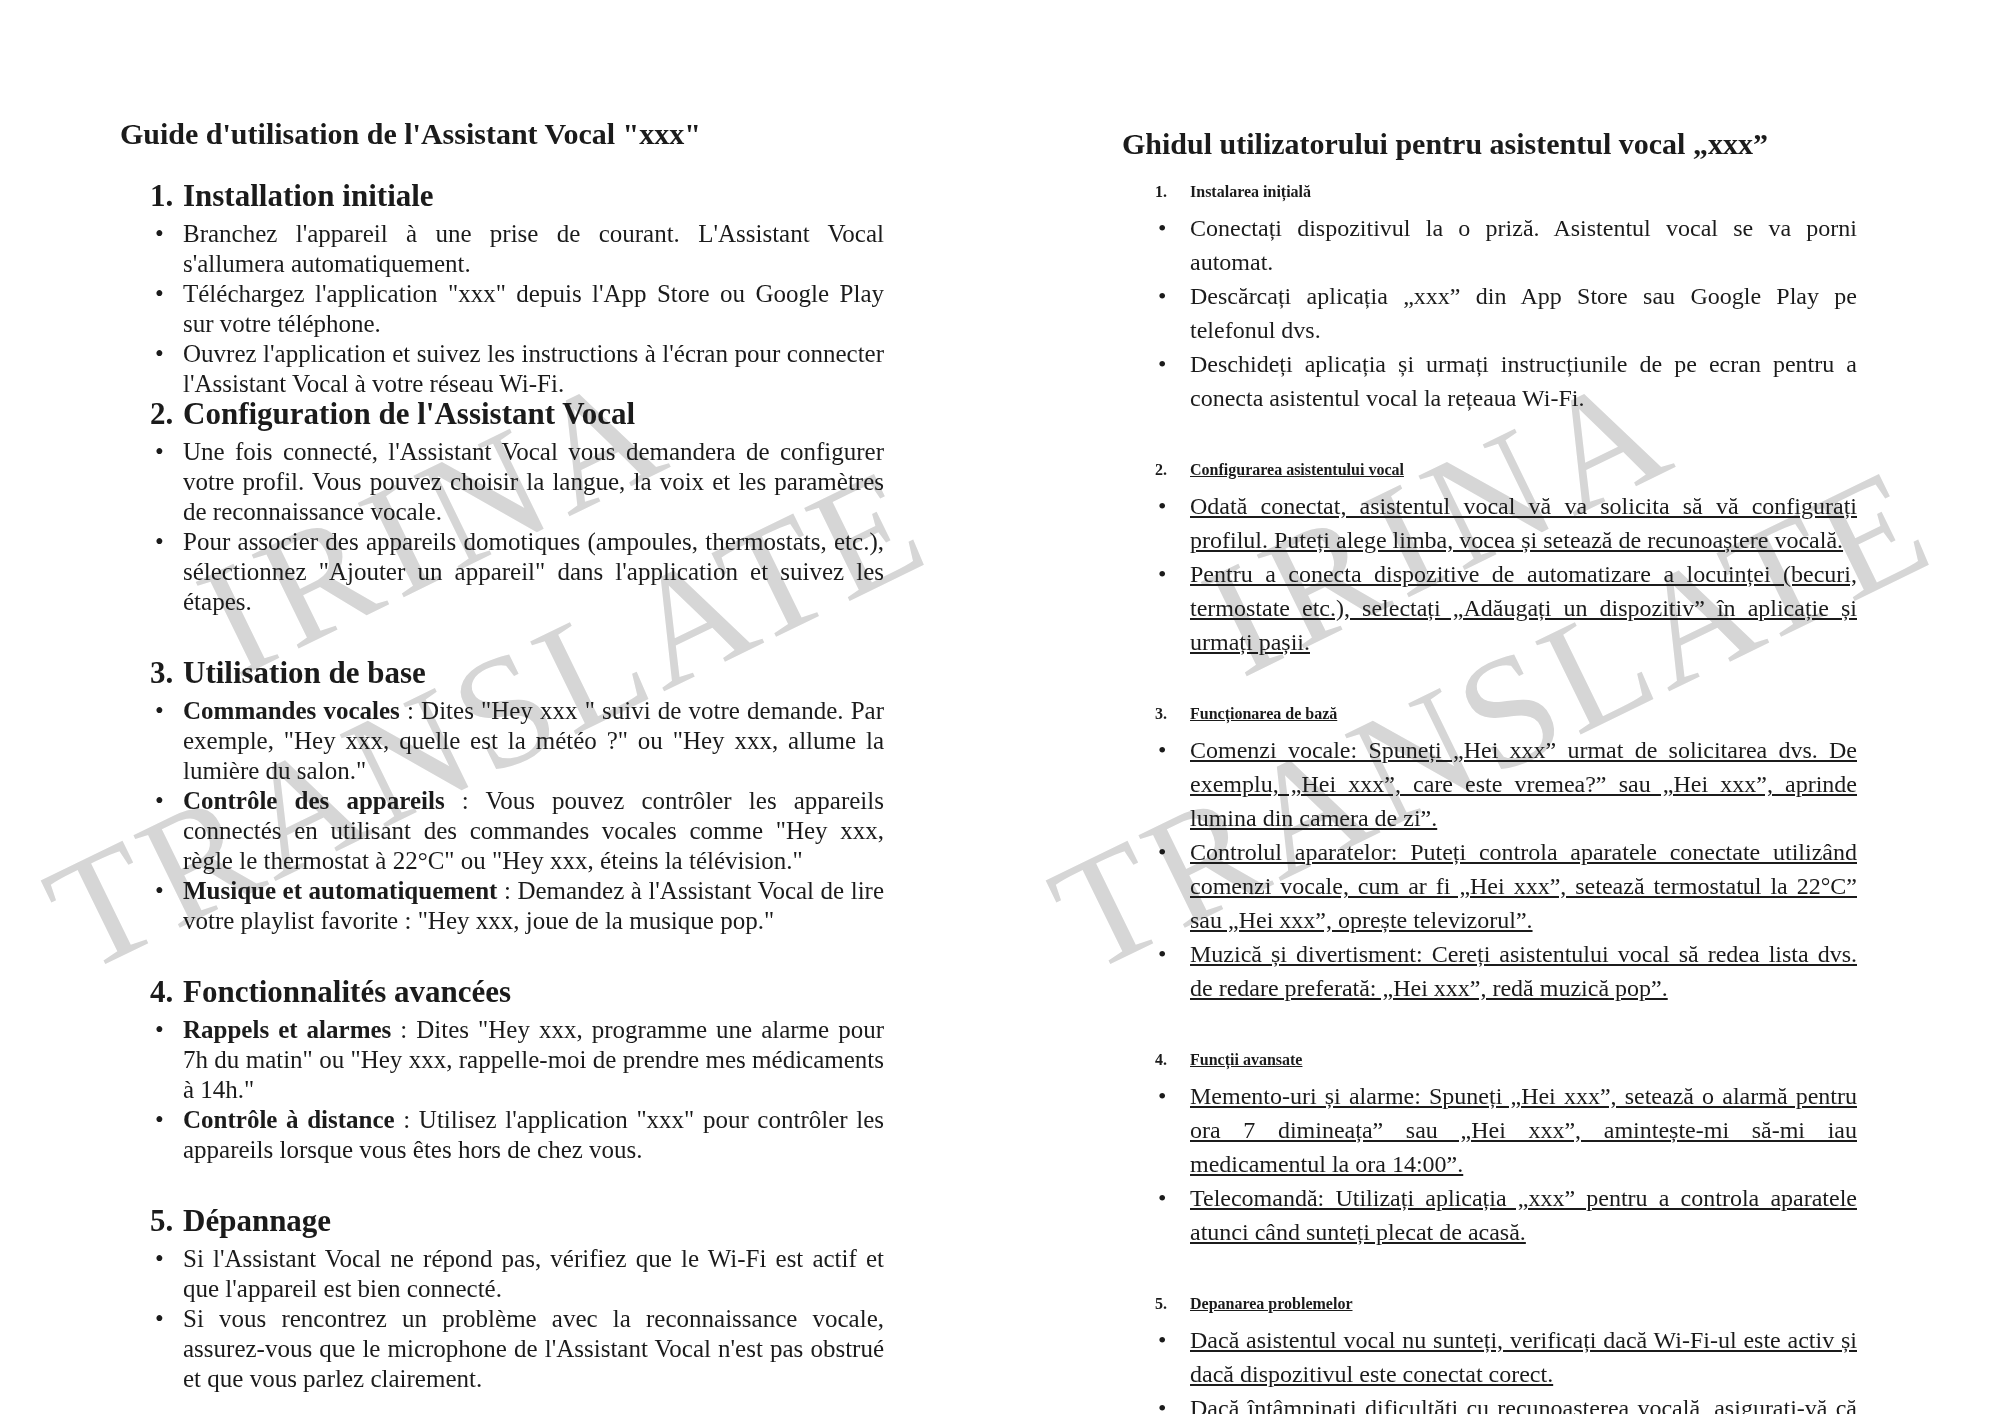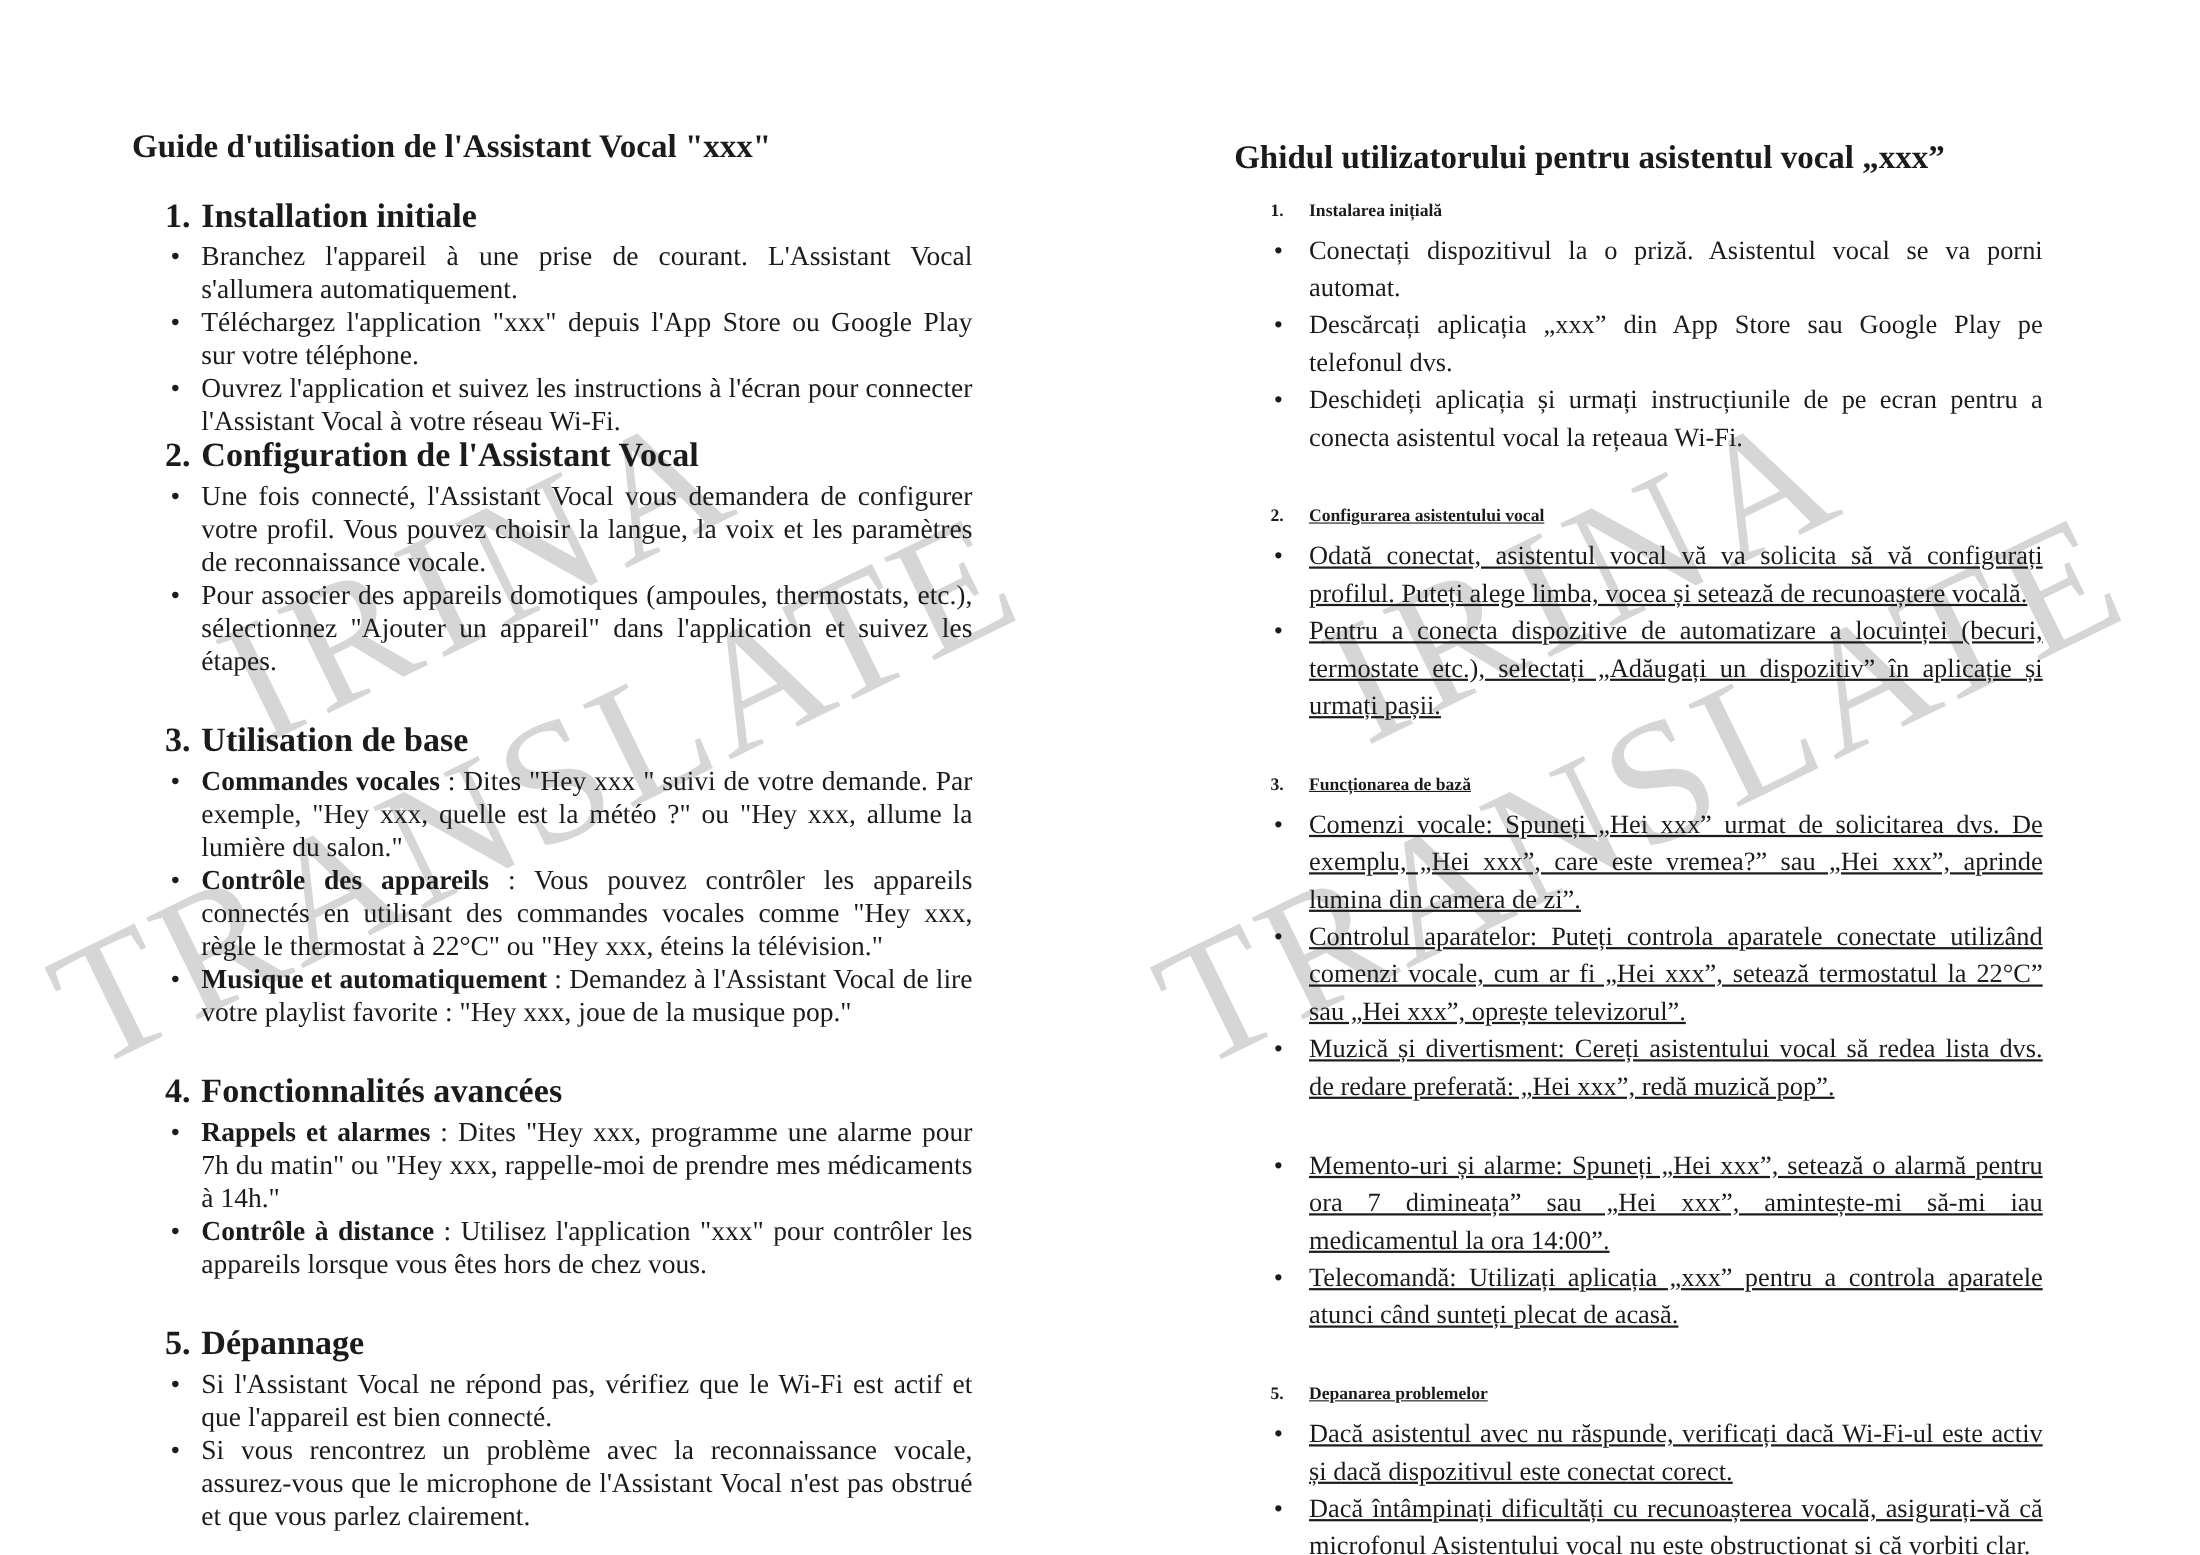--- a/index.html
+++ b/index.html
@@ -144,26 +144,27 @@
   <div class="sec gap-md">
     <div class="h"><span class="num">3.</span><span>Funcționarea de bază</span></div>
     <ul>
       <li><span class="dot">•</span><span class="lead"></span><span>Comenzi vocale: Spuneți „Hei xxx” urmat de solicitarea dvs. De exemplu, „Hei xxx”, care este vremea?” sau „Hei xxx”, aprinde lumina din camera de zi”.</span></li>
       <li><span class="dot">•</span><span class="lead"></span><span>Controlul aparatelor: Puteți controla aparatele conectate utilizând comenzi vocale, cum ar fi „Hei xxx”, setează termostatul la 22°C” sau „Hei xxx”, oprește televizorul”.</span></li>
       <li><span class="dot">•</span><span class="lead"></span><span>Muzică și divertisment: Cereți asistentului vocal să redea lista dvs. de redare preferată: „Hei xxx”, redă muzică pop”.</span></li>
     </ul>
   </div>
 
   <div class="sec gap-md">
+    <div class="h"><span class="num">4.</span><span>Funcții avansate</span></div>
     <ul>
       <li><span class="dot">•</span><span class="lead"></span><span>Memento-uri și alarme: Spuneți „Hei xxx”, setează o alarmă pentru ora 7 dimineața” sau „Hei xxx”, amintește-mi să-mi iau medicamentul la ora 14:00”.</span></li>
       <li><span class="dot">•</span><span class="lead"></span><span>Telecomandă: Utilizați aplicația „xxx” pentru a controla aparatele atunci când sunteți plecat de acasă.</span></li>
     </ul>
   </div>
 
   <div class="sec gap-md">
     <div class="h"><span class="num">5.</span><span>Depanarea problemelor</span></div>
     <ul>
-      <li><span class="dot">•</span><span class="lead"></span><span>Dacă asistentul avec nu răspunde, verificați dacă Wi-Fi-ul este activ și dacă dispozitivul este conectat corect.</span></li>
+      <li><span class="dot">•</span><span class="lead"></span><span>Dacă asistentul vocal nu sunteți, verificați dacă Wi-Fi-ul este activ și dacă dispozitivul este conectat corect.</span></li>
       <li><span class="dot">•</span><span class="lead"></span><span>Dacă întâmpinați dificultăți cu recunoașterea vocală, asigurați-vă că microfonul Asistentului vocal nu este obstrucționat și că vorbiți clar.</span></li>
     </ul>
   </div>
 </div>
 
 </body></html>

